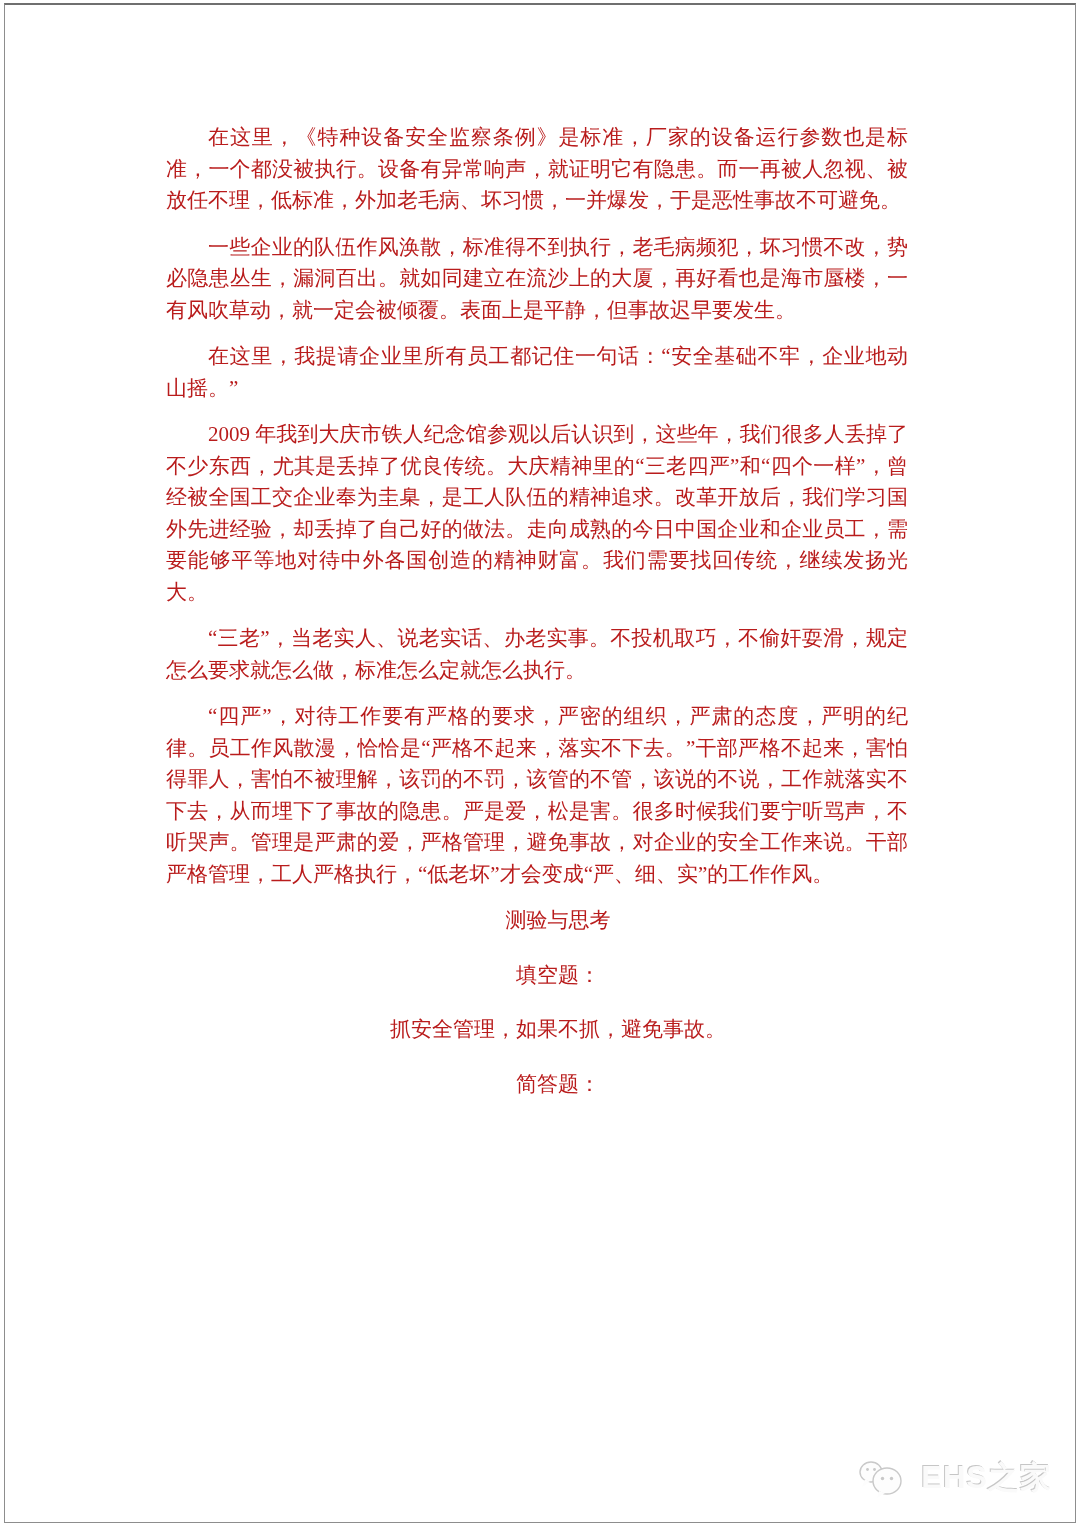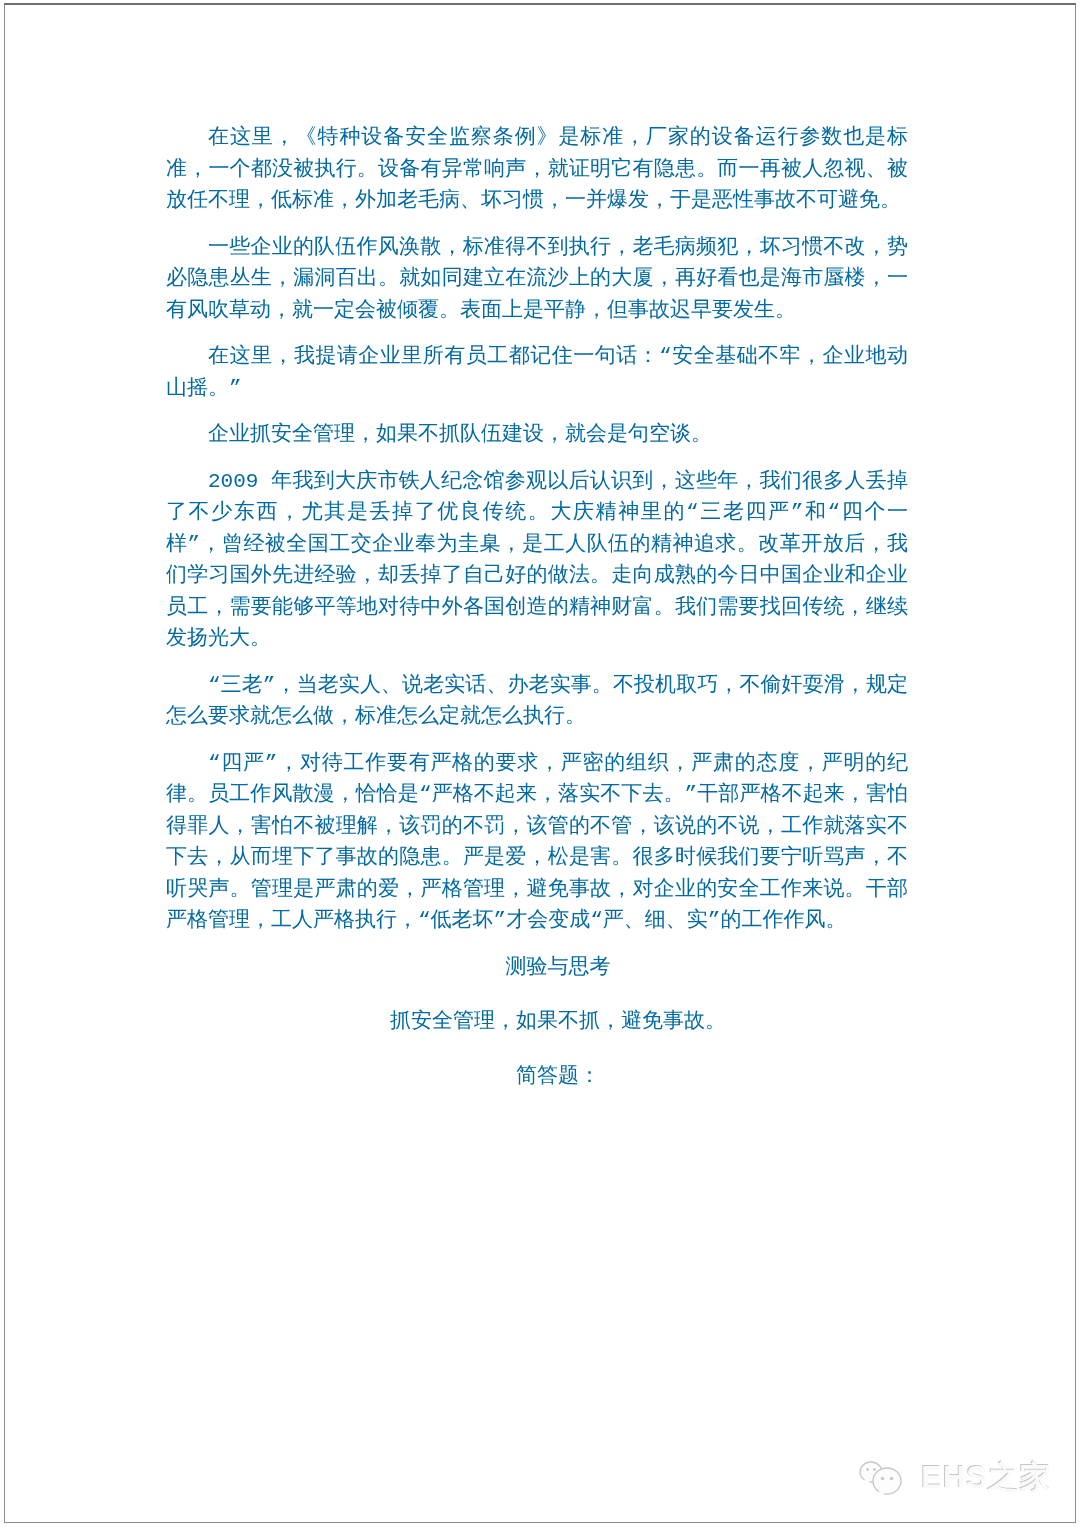--- a/index.html
+++ b/index.html
@@ -23,25 +23,24 @@
     border: 1px solid #8d8d8d;
     border-top-width: 2px;
     border-top-color: #6f6f6f;
     pointer-events: none;
   }
   .content {
     position: absolute;
     left: 166px;
     top: 122px;
     width: 742px;
-    color: #0369a1;
+    color: #b91c1c;
     font-size: 21px;
     line-height: 31.5px;
     text-align: justify;
-    font-family: Liberation Mono, monospace;
   }
   .content p {
     margin: 0 0 15px 0;
     text-indent: 2em;
   }
   .content p.quiz-line {
     margin-bottom: 23px;
     text-align: center;
   }
   .watermark {
@@ -68,25 +67,25 @@
 </style>
 </head>
 <body>
 
 <div class="page-frame"></div>
 
 <main class="content">
   <p>在这里，《特种设备安全监察条例》是标准，厂家的设备运行参数也是标准，一个都没被执行。设备有异常响声，就证明它有隐患。而一再被人忽视、被放任不理，低标准，外加老毛病、坏习惯，一并爆发，于是恶性事故不可避免。</p>
   <p>一些企业的队伍作风涣散，标准得不到执行，老毛病频犯，坏习惯不改，势必隐患丛生，漏洞百出。就如同建立在流沙上的大厦，再好看也是海市蜃楼，一有风吹草动，就一定会被倾覆。表面上是平静，但事故迟早要发生。</p>
   <p>在这里，我提请企业里所有员工都记住一句话：“安全基础不牢，企业地动山摇。”</p>
-  <p>企业抓安全管理，如果不抓队伍建设，就会是句空谈。</p>
   <p>2009 年我到大庆市铁人纪念馆参观以后认识到，这些年，我们很多人丢掉了不少东西，尤其是丢掉了优良传统。大庆精神里的“三老四严”和“四个一样”，曾经被全国工交企业奉为圭臬，是工人队伍的精神追求。改革开放后，我们学习国外先进经验，却丢掉了自己好的做法。走向成熟的今日中国企业和企业员工，需要能够平等地对待中外各国创造的精神财富。我们需要找回传统，继续发扬光大。</p>
   <p>“三老”，当老实人、说老实话、办老实事。不投机取巧，不偷奸耍滑，规定怎么要求就怎么做，标准怎么定就怎么执行。</p>
   <p>“四严”，对待工作要有严格的要求，严密的组织，严肃的态度，严明的纪律。员工作风散漫，恰恰是“严格不起来，落实不下去。”干部严格不起来，害怕得罪人，害怕不被理解，该罚的不罚，该管的不管，该说的不说，工作就落实不下去，从而埋下了事故的隐患。严是爱，松是害。很多时候我们要宁听骂声，不听哭声。管理是严肃的爱，严格管理，避免事故，对企业的安全工作来说。干部严格管理，工人严格执行，“低老坏”才会变成“严、细、实”的工作作风。</p>
   <p class="quiz-line">测验与思考</p>
+  <p class="quiz-line">填空题：</p>
   <p class="quiz-line">抓安全管理，如果不抓，避免事故。</p>
   <p class="quiz-line">简答题：</p>
 </main>
 
 <div class="watermark">
   <span class="wm-icon">
     <svg viewBox="0 0 48 42" width="48" height="42">
       <g fill="#fdfdfd" stroke="#c9c9c9" stroke-width="1.4">
         <ellipse cx="14" cy="15" rx="11" ry="10"></ellipse>
         <path d="M8 22 L5 30 L13 25 Z" stroke="none" fill="#fdfdfd"></path>

